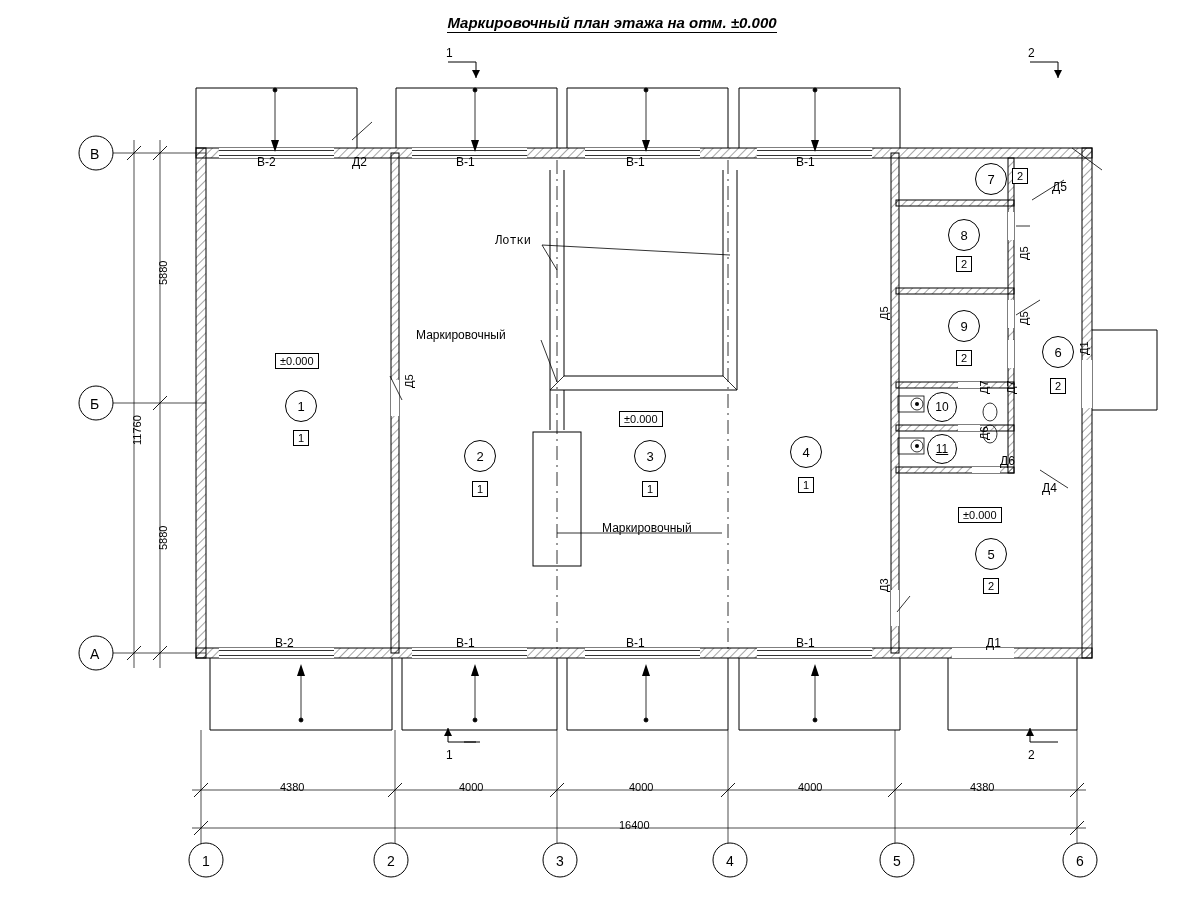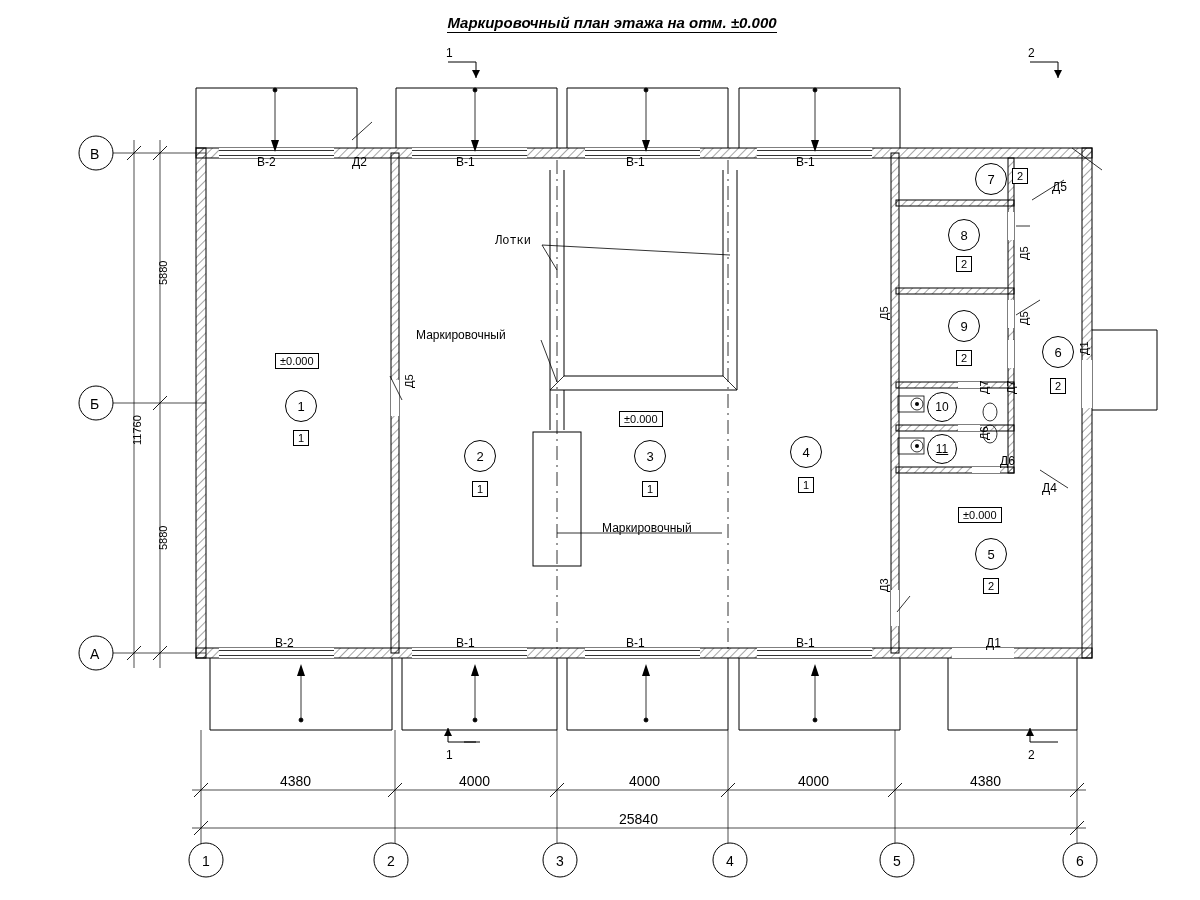--- a/index.html
+++ b/index.html
@@ -12,21 +12,21 @@
   svg{position:absolute;left:0;top:0;width:1200px;height:900px;}
   .lbl{position:absolute;font-size:12px;white-space:nowrap;}
   .boxed{position:absolute;font-size:11px;border:1px solid #000;
          padding:1px 4px;background:#fff;white-space:nowrap;}
   .circ{position:absolute;width:28px;height:28px;border:1px solid #000;
         border-radius:50%;background:#fff;font-size:12px;
         display:flex;align-items:center;justify-content:center;}
   .circ.big{width:30px;height:30px;font-size:13px;}
   .vert{position:absolute;font-size:11px;transform-origin:left top;
         transform:rotate(-90deg);white-space:nowrap;}
-  .dim{position:absolute;font-size:14px;white-space:nowrap;}
+  .dim{position:absolute;font-size:11px;white-space:nowrap;margin-top:8px;}
 </style>
 </head>
 <body>
 
 <div id="root">
 
   <div class="title"><span>Маркировочный план этажа на отм. ±0.000</span></div>
 
   <svg viewBox="0 0 1200 900">
     <defs>
@@ -321,15 +321,15 @@
 
   <div class="vert" style="left:145px;top:285px;">5880</div>
   <div class="vert" style="left:145px;top:550px;">5880</div>
   <div class="vert" style="left:119px;top:445px;">11760</div>
 
   <div class="dim" style="left:268px;top:773px;">4380</div>
   <div class="dim" style="left:447px;top:773px;">4000</div>
   <div class="dim" style="left:617px;top:773px;">4000</div>
   <div class="dim" style="left:786px;top:773px;">4000</div>
   <div class="dim" style="left:958px;top:773px;">4380</div>
-  <div class="dim" style="left:607px;top:811px;">25840</div>
+  <div class="dim" style="left:607px;top:811px;">16400</div>
 
 </div>
 
 </body></html>

